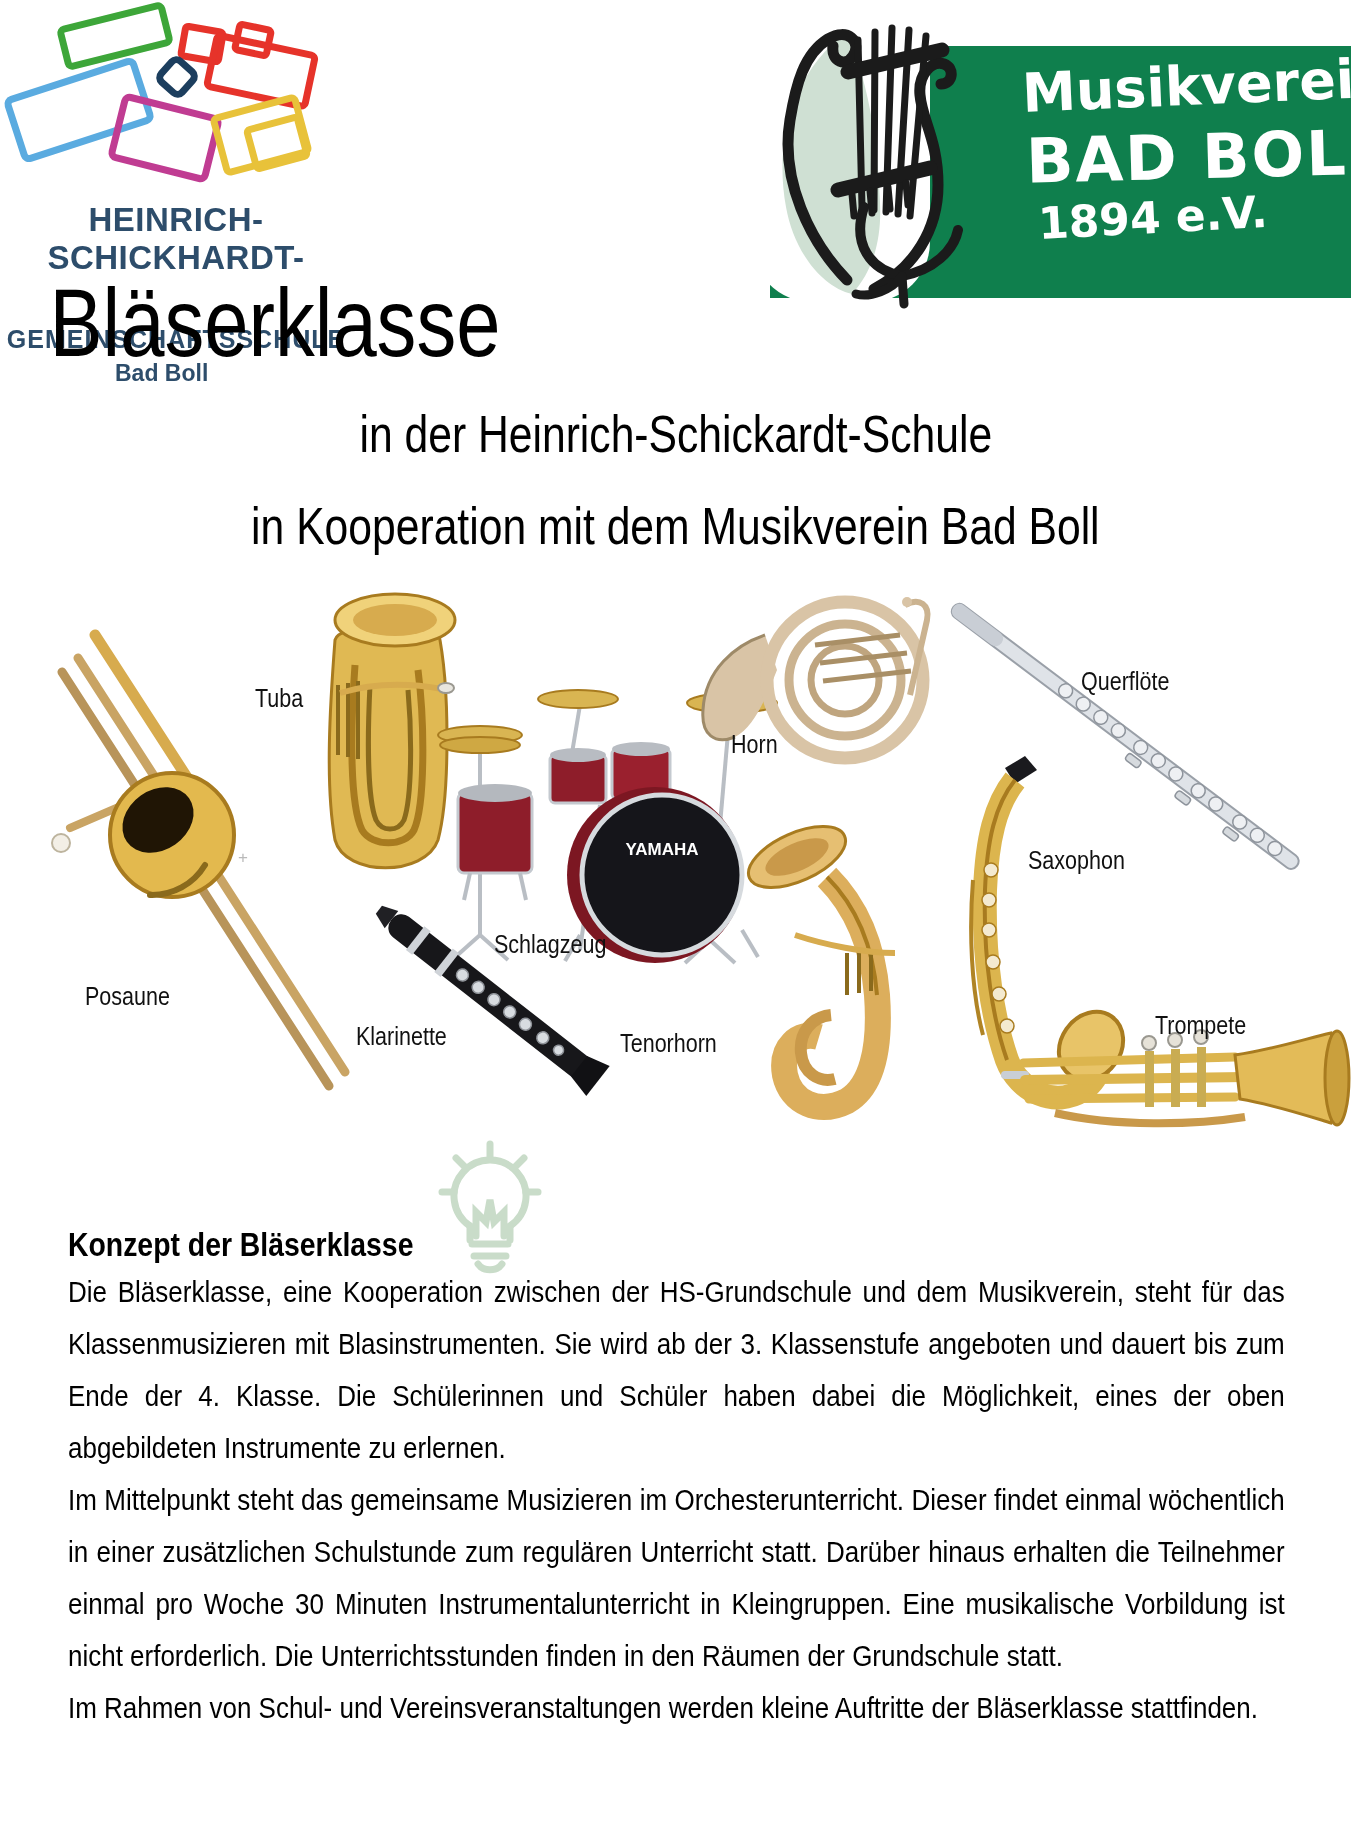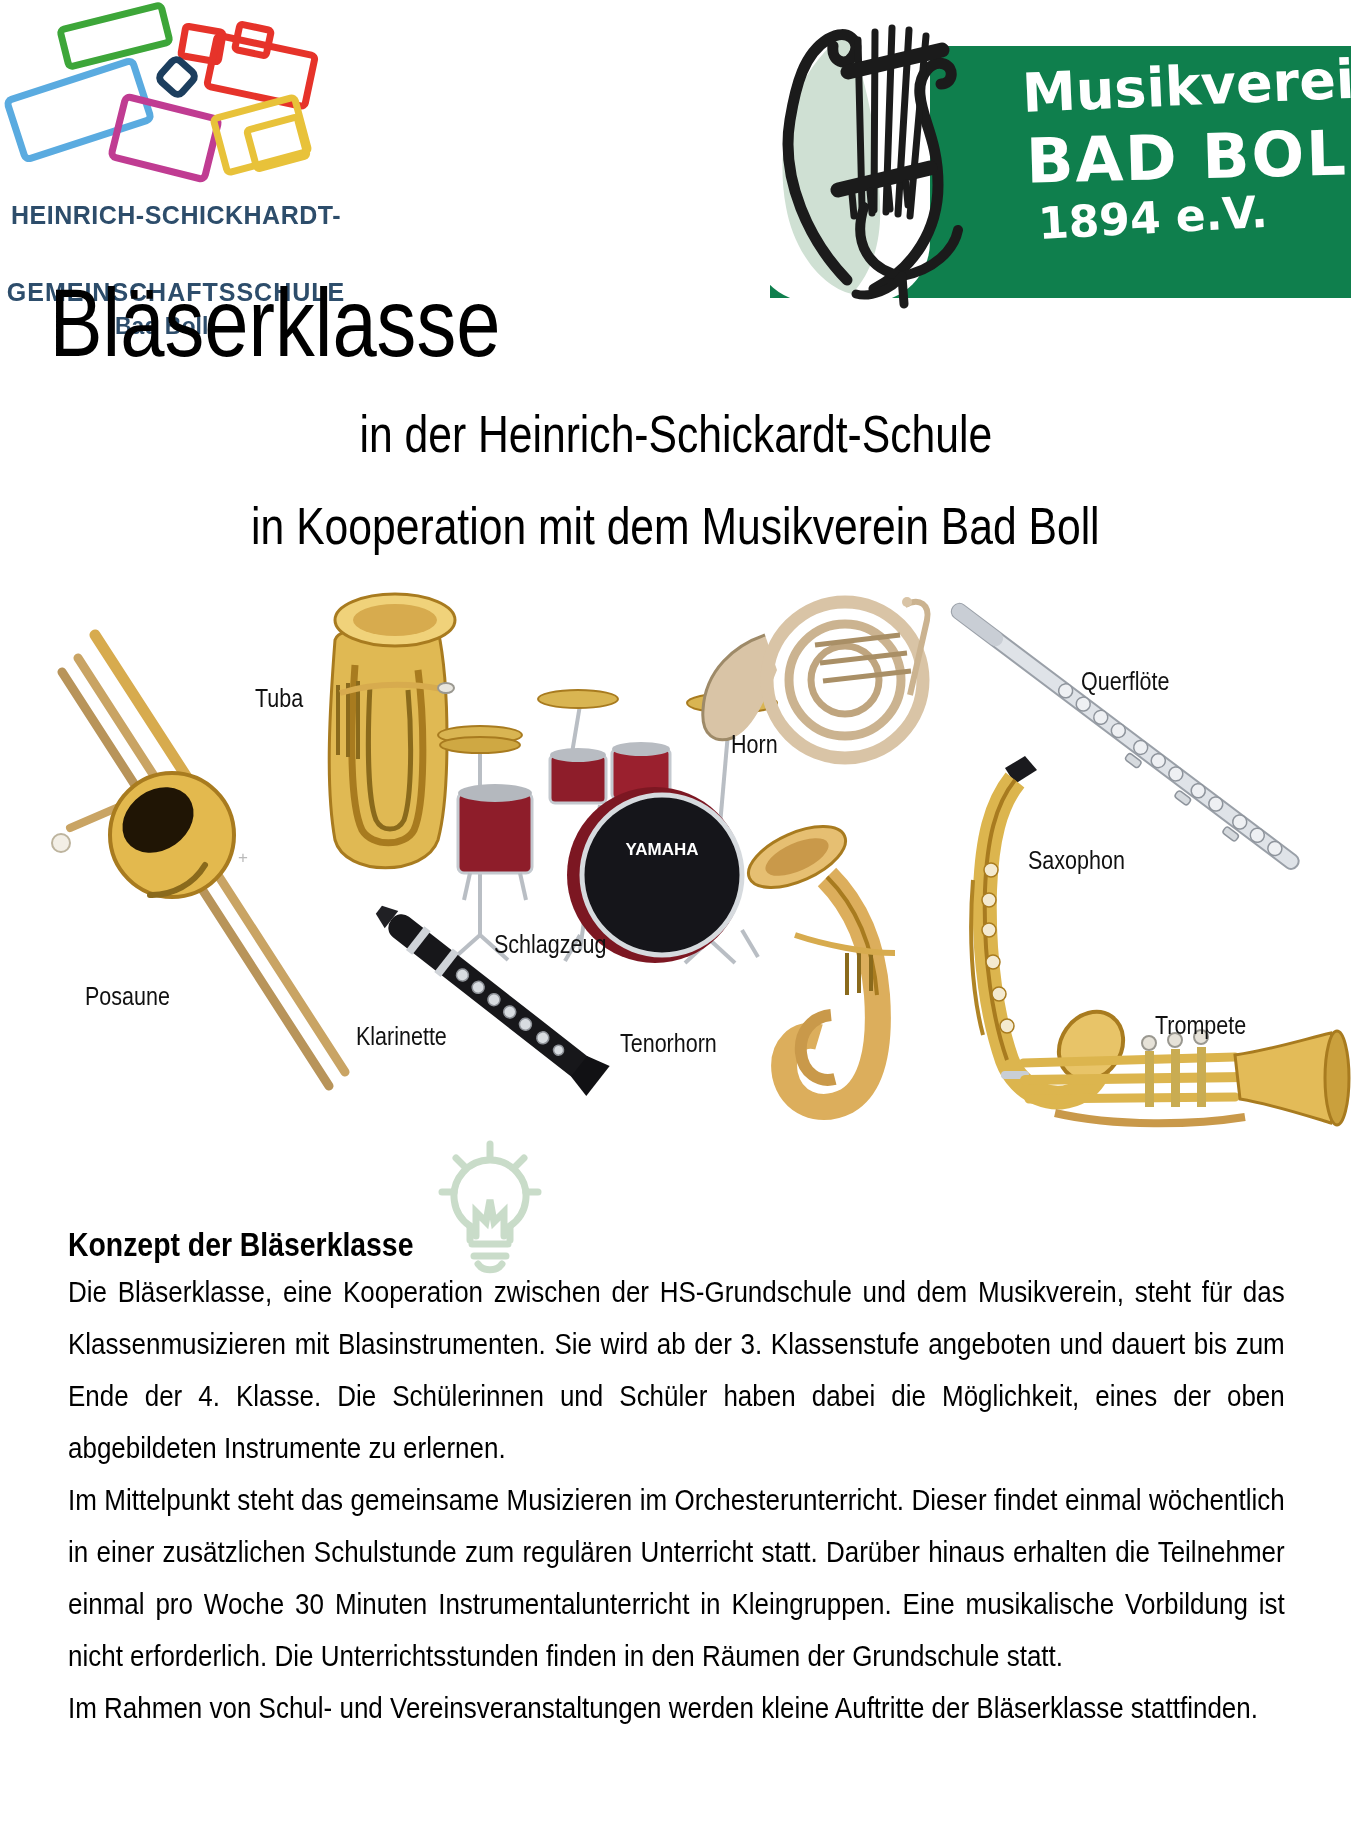--- a/index.html
+++ b/index.html
@@ -4,21 +4,21 @@
 <style>
   html,body{margin:0;padding:0;background:#fff;}
   #page{position:relative;width:1351px;height:1830px;background:#fff;overflow:hidden;
         font-family:"Liberation Sans",sans-serif;color:#000;}
   .abs{position:absolute;}
   .cond{transform:scaleX(0.86);transform-origin:left center;white-space:nowrap;}
   .cond-c{transform:scaleX(0.82);transform-origin:center center;white-space:nowrap;}
 
   
   #school-text{left:0px;top:201px;width:352px;text-align:center;color:#2d4d6b;font-weight:bold;}
-  #school-text .l1{font-size:25px;letter-spacing:0.5px;}
+  #school-text .l1{font-size:33px;letter-spacing:0.5px;}
   #school-text .l2{font-size:25px;letter-spacing:1px;margin-top:48px;}
   #school-text .l3{font-size:23px;padding-left:115px;text-align:left;margin-top:6px;}
 
   
   #band{left:770px;top:46px;width:581px;height:252px;background:#0f7f4d;}
   .club-text{position:absolute;color:#fff;font-family:"DejaVu Sans",sans-serif;font-weight:bold;white-space:nowrap;}
   #club-name{left:1022px;top:54px;font-size:54px;transform:rotate(-2.5deg);}
   #club-place{left:1026px;top:120px;font-size:62px;letter-spacing:2px;transform:rotate(-1.5deg);}
   #club-year{left:1038px;top:192px;font-size:44px;transform:rotate(-3deg);}
 

